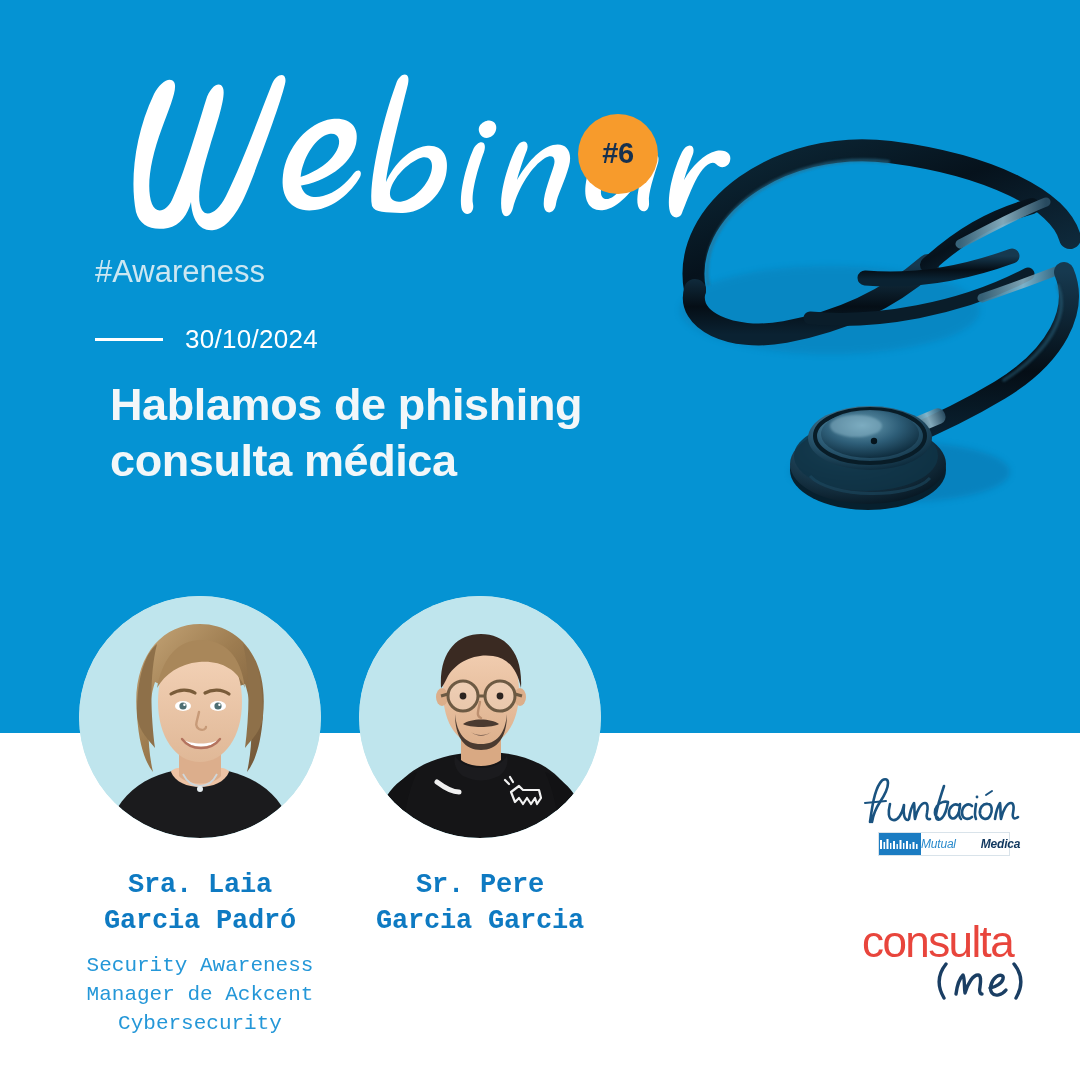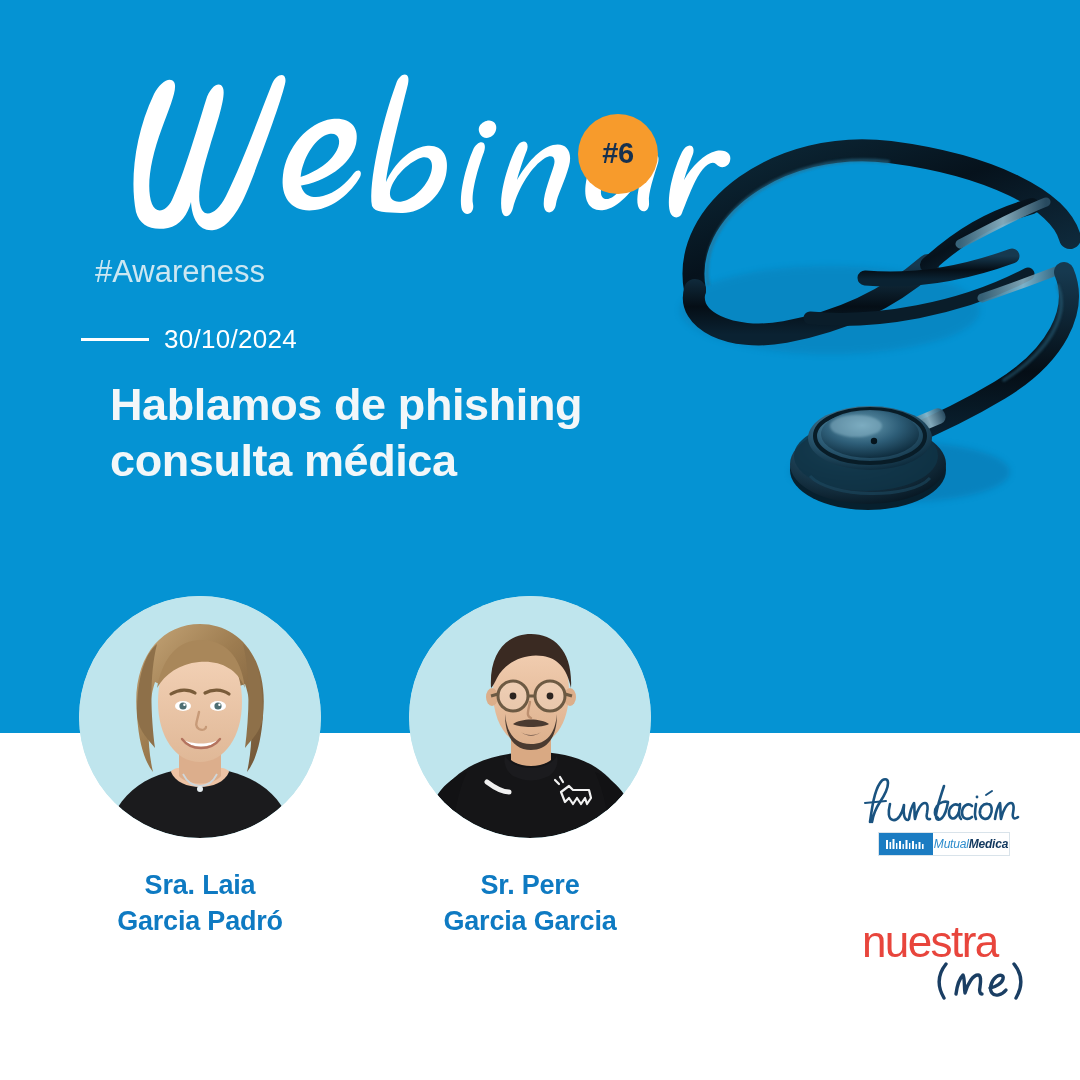--- a/index.html
+++ b/index.html
@@ -84,25 +84,25 @@
     font-size: 31px;
     font-weight: normal;
     color: #cce7f2;
     letter-spacing: 0px;
     line-height: 1.1;
   }
 
   
   .date-row {
     position: absolute;
-    left: 81px;
+    left: 95px;
     top: 324px;
     display: flex;
     align-items: center;
-    gap: 15px;
+    gap: 22px;
   }
   .date-rule {
     width: 68px;
     height: 3px;
     background: #ffffff;
   }
   .date-text {
     font-size: 26px;
     color: #ffffff;
     letter-spacing: 0.3px;
@@ -122,21 +122,21 @@
   }
   .title .ln { display: block; }
 
   
   .speakers {
     position: absolute;
     left: 60px;
     top: 596px;
     width: 660px;
     display: flex;
-    gap: 50px;
+    font-family: Liberation Mono, monospace;
   }
   .speaker {
     width: 280px;
     display: flex;
     flex-direction: column;
     align-items: center;
   }
   .avatar {
     width: 242px;
     height: 242px;
@@ -197,21 +197,21 @@
   .mm-text {
     flex: 1;
     display: flex;
     align-items: center;
     justify-content: center;
     font-size: 12px;
     letter-spacing: -0.2px;
     white-space: nowrap;
   }
   .mm-text .mm-a { color: #2b8bcc; font-weight: normal; }
-  .mm-text .mm-b { color: #10375e; font-weight: bold; }
+  .mm-text .mm-b { color: #10375e; font-weight: bold; padding-left: 25px; }
 
   .logo-impulsar {
     position: absolute;
     left: 862px;
     top: 920px;
     width: 170px;
     height: 90px;
   }
   .imp-word {
     font-size: 44px;
@@ -396,20 +396,25 @@
 
             <path d="M104 178 C 112 194, 130 194, 138 178" stroke="#cfd6da" stroke-width="1.8" fill="none"></path>
             <circle cx="121" cy="193" r="3" fill="#e5ecef"></circle>
           </g>
         </svg>
       </div>
       <div class="sp-name">
         <span class="ln">Sra. Laia</span>
         <span class="ln">Garcia Padró</span>
       </div>
+      <div class="sp-role">
+        <span class="ln">Security Awareness</span>
+        <span class="ln">Manager de Ackcent</span>
+        <span class="ln">Cybersecurity</span>
+      </div>
     </div>
 
     <div class="speaker">
       <div class="avatar">
         <svg viewBox="0 0 242 242" xmlns="http://www.w3.org/2000/svg" aria-label="portrait">
           <defs>
             <clipPath id="c2">
                 <circle cx="121" cy="121" r="121"></circle>
               </clipPath>
             <linearGradient id="skin2" x1="0" y1="0" x2="0" y2="1">
@@ -513,21 +518,21 @@
         </svg>
       </div>
       <div class="mm-text">
         <span class="mm-a">Mutual</span>
           <span class="mm-b">Medica</span>
       </div>
     </div>
   </div>
 
   <div class="logo-impulsar">
-    <div class="imp-word">nuestra</div>
+    <div class="imp-word">consulta</div>
     <div class="imp-me">
       <svg viewBox="0 0 95 44" xmlns="http://www.w3.org/2000/svg" aria-label="(me)">
         <g fill="none" stroke="#1a3e63" stroke-width="3.4" stroke-linecap="round" stroke-linejoin="round">
           <path d="M14 6 C 6 16, 5 28, 12 40"></path>
           <path d="M24 36 C 25 28, 28 20, 31 17 C 33 21, 32 29, 33 35 C 36 25, 41 17, 46 17 C 49 17, 49 23, 48 29 C 47 33, 48 36, 50 36"></path>
           <path d="M58 30 C 64 29, 70 25, 71 21 C 72 17, 68 16, 64 19 C 59 23, 57 31, 60 35 C 63 39, 70 37, 74 32"></path>
           <path d="M82 6 C 90 16, 91 28, 84 40"></path>
         </g>
       </svg>
     </div>

